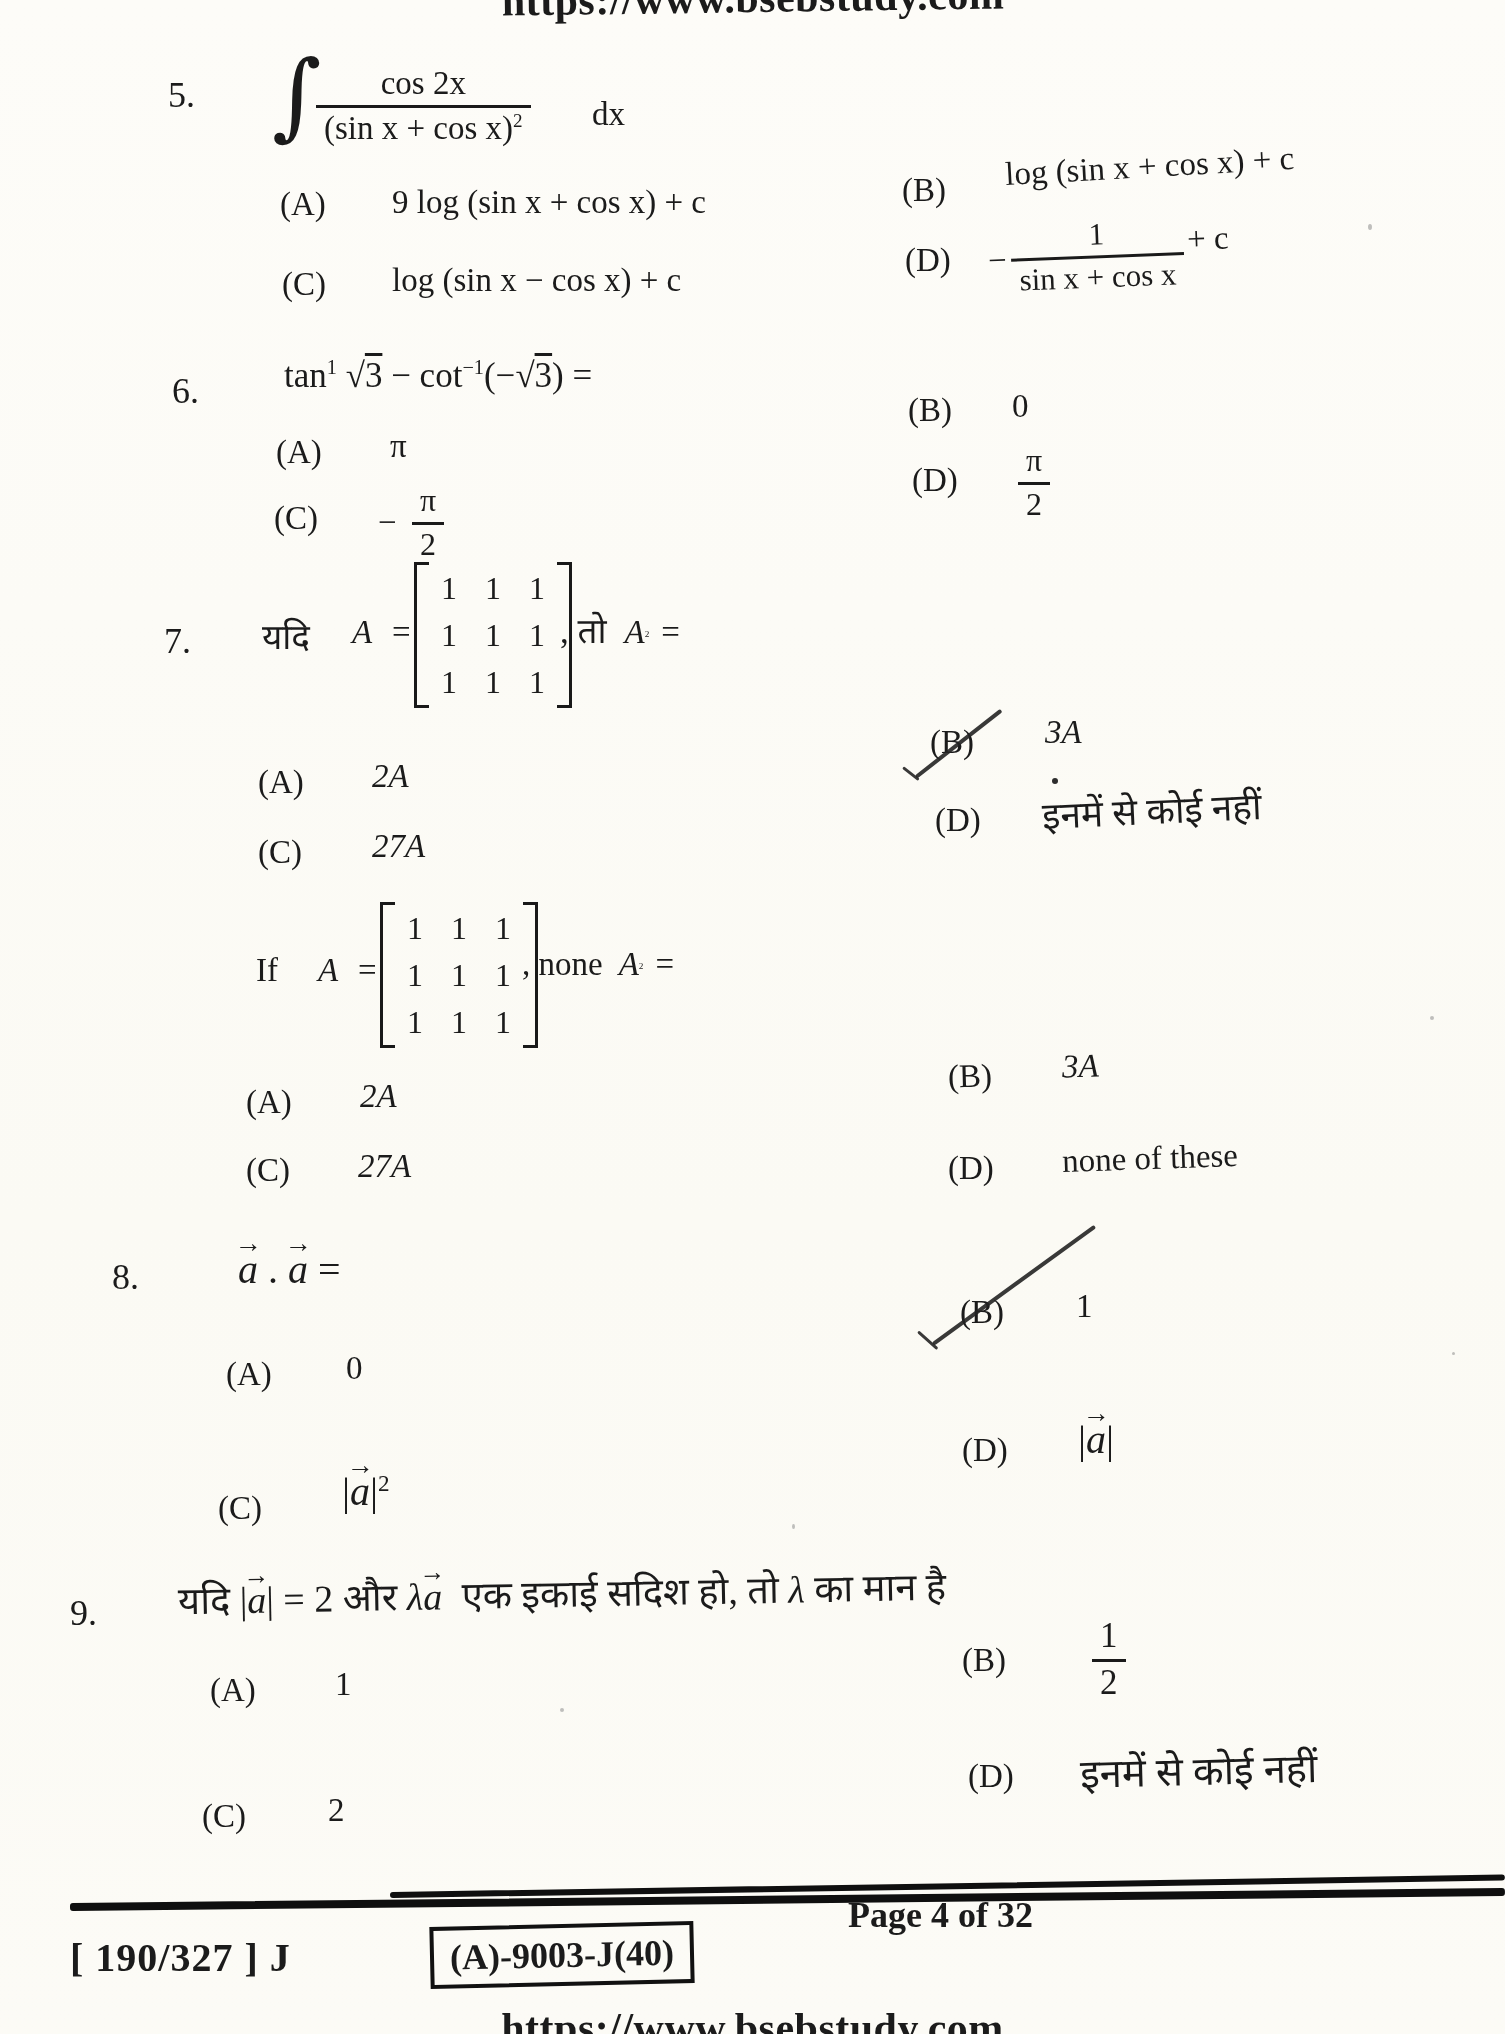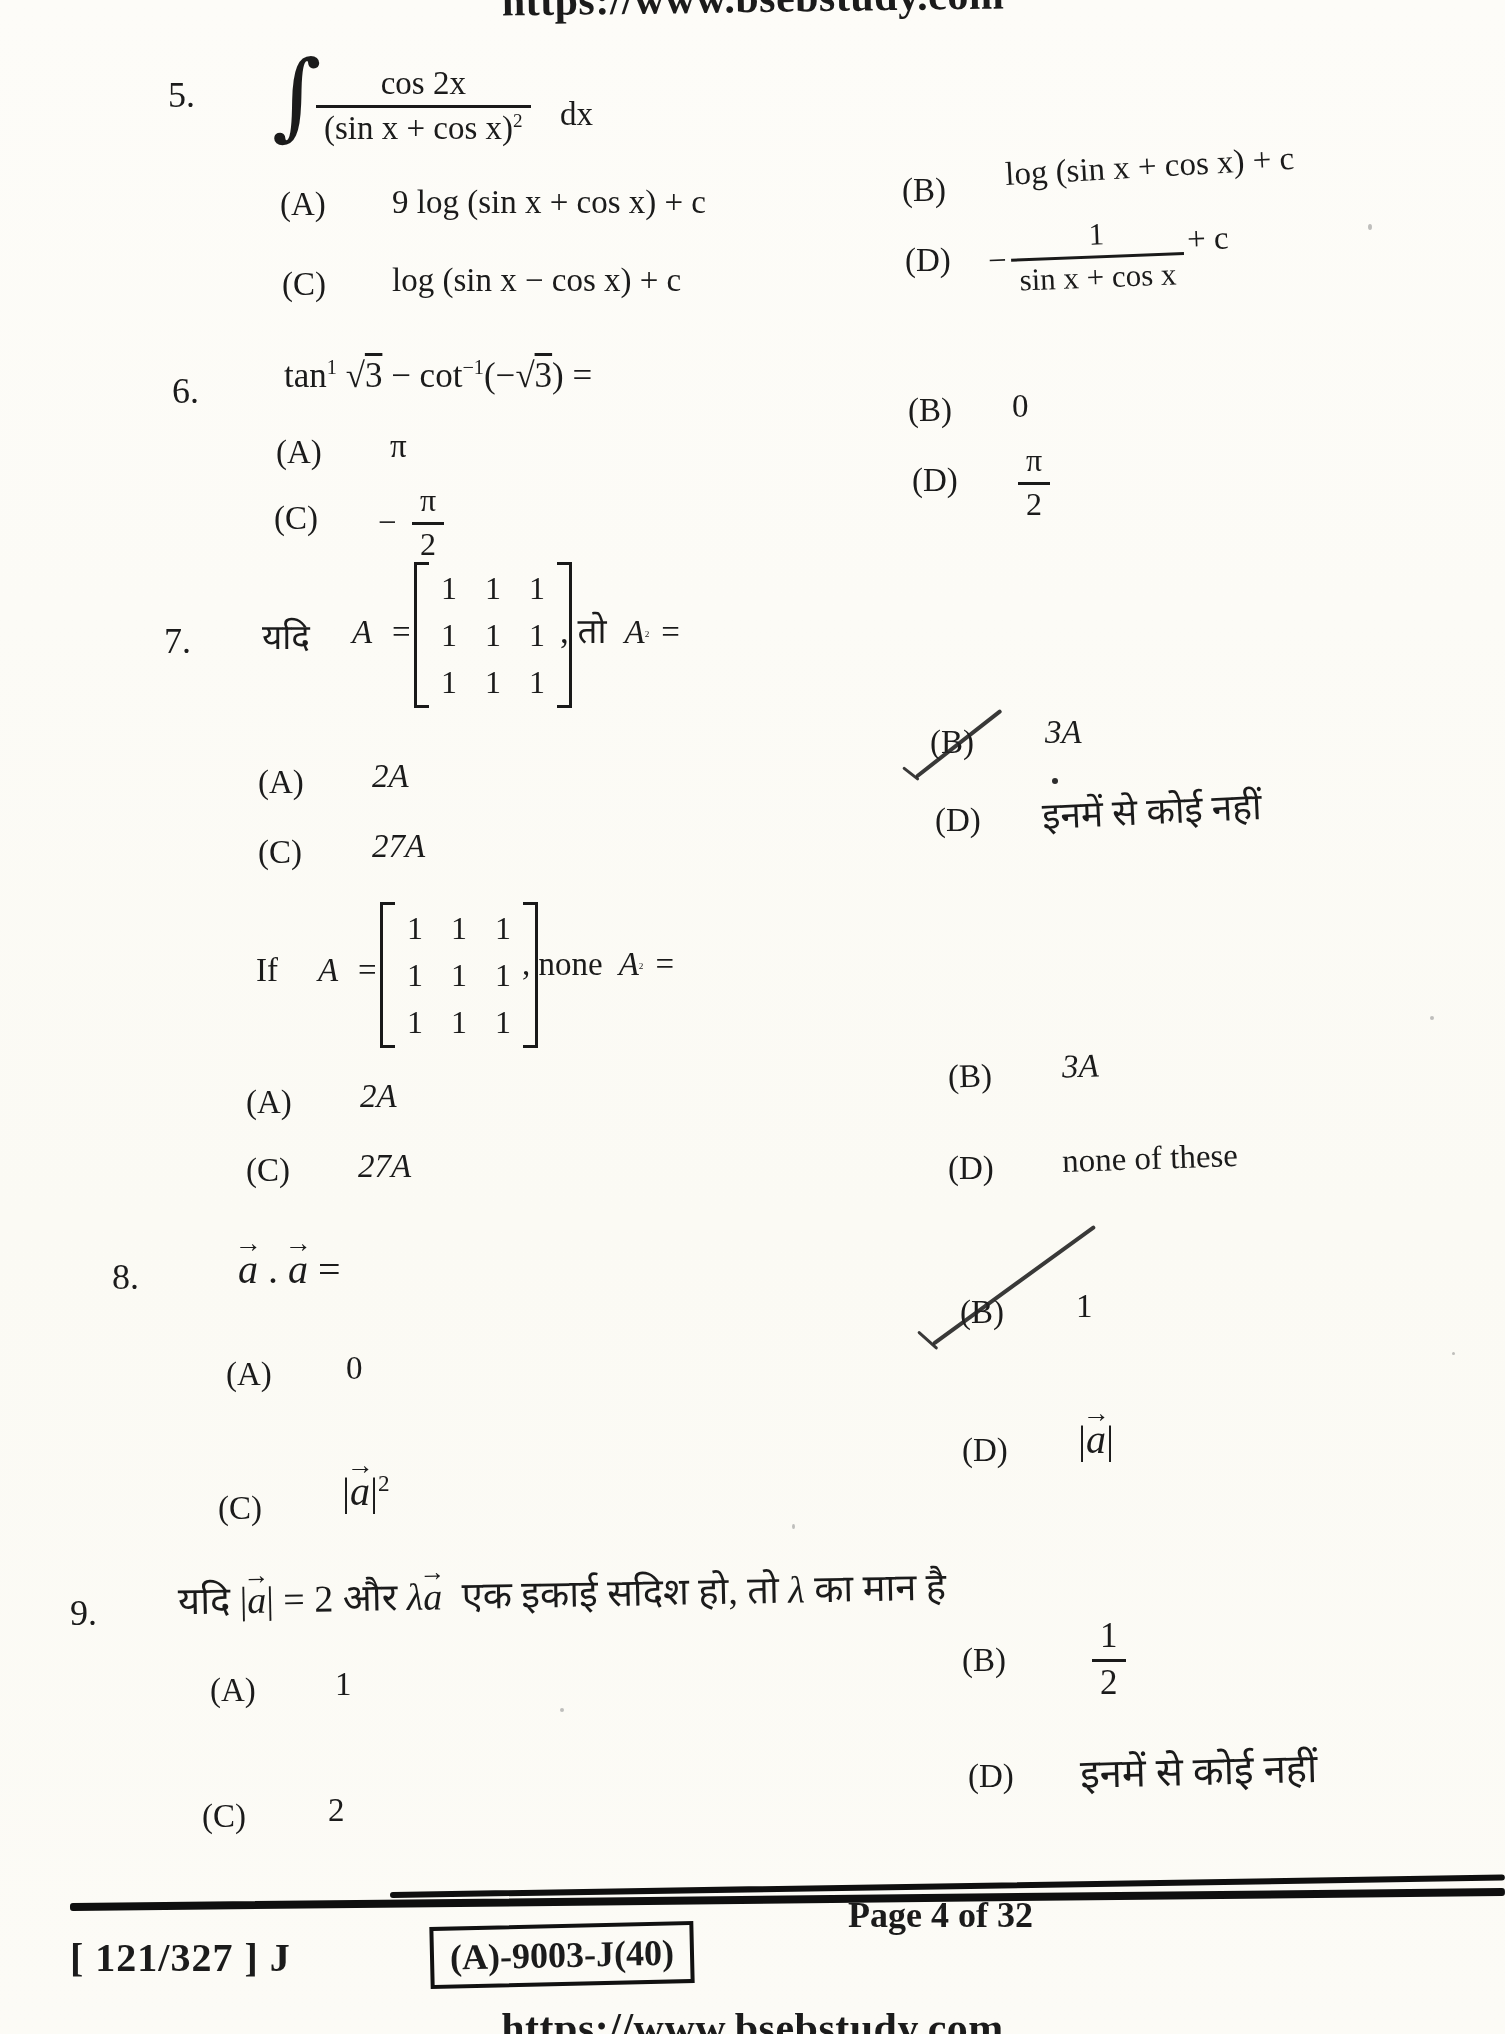--- a/index.html
+++ b/index.html
@@ -41,21 +41,21 @@
 <div class="abs url" style="left:50%;top:-26px;transform:translateX(-50%) rotate(-0.8deg)">https://www.bsebstudy.com</div>
 
 <div class="abs qn" style="left:168px;top:74px">5.</div>
 <div class="abs intg" style="left:272px;top:48px">∫</div>
 <div class="abs" style="left:316px;top:66px;text-align:center">
   <span class="frac">
     <span class="fn fx">cos 2x</span>
     <span class="fd fx"><span>(sin x + cos x)</span><sup class="s">2</sup></span>
   </span>
 </div>
-<div class="abs fx" style="left:560px;top:96px">dx</div>
+<div class="abs fx" style="left:592px;top:96px">dx</div>
 
 <span class="abs lbl" style="left:280px;top:186px">(A)</span>
 <span class="abs fx" style="left:392px;top:184px">9 log (sin x + cos x) + c</span>
 
 <span class="abs lbl" style="left:902px;top:172px">(B)</span>
 <span class="abs fx" style="left:1005px;top:148px;transform:rotate(-3.2deg)">log (sin x + cos x) + c</span>
 
 <span class="abs lbl" style="left:282px;top:266px">(C)</span>
 <span class="abs fx" style="left:392px;top:262px">log (sin x − cos x) + c</span>
 
@@ -213,17 +213,17 @@
 
 <div class="speck" style="left:1368px;top:224px;width:4px;height:6px"></div>
 <div class="speck" style="left:1430px;top:1016px;width:4px;height:4px"></div>
 <div class="speck" style="left:560px;top:1708px;width:4px;height:4px"></div>
 <div class="speck" style="left:792px;top:1524px;width:3px;height:5px"></div>
 <div class="speck" style="left:1452px;top:1352px;width:3px;height:3px"></div>
 
 <div class="pen" style="left:70px;top:1903px;width:1435px;height:8px;transform:rotate(-0.6deg);opacity:1;background:#0f0f0f"></div>
 <div class="pen" style="left:390px;top:1892px;width:1115px;height:6px;transform:rotate(-0.9deg);opacity:1;background:#0f0f0f"></div>
 
-<span class="abs bold" style="left:70px;top:1934px;font-size:40px;letter-spacing:1px">[ 121/327 ] J</span>
+<span class="abs bold" style="left:70px;top:1934px;font-size:40px;letter-spacing:1px">[ 190/327 ] J</span>
 <span class="abs box" style="left:430px;top:1924px;font-size:36px;transform:rotate(-1.3deg)">(A)-9003-J(40)</span>
 <span class="abs bold" style="left:848px;top:1894px;font-size:36px">Page 4 of 32</span>
 
 <div class="abs url" style="left:50%;top:2004px;transform:translateX(-50%)">https://www.bsebstudy.com</div>
 
 </body></html>

